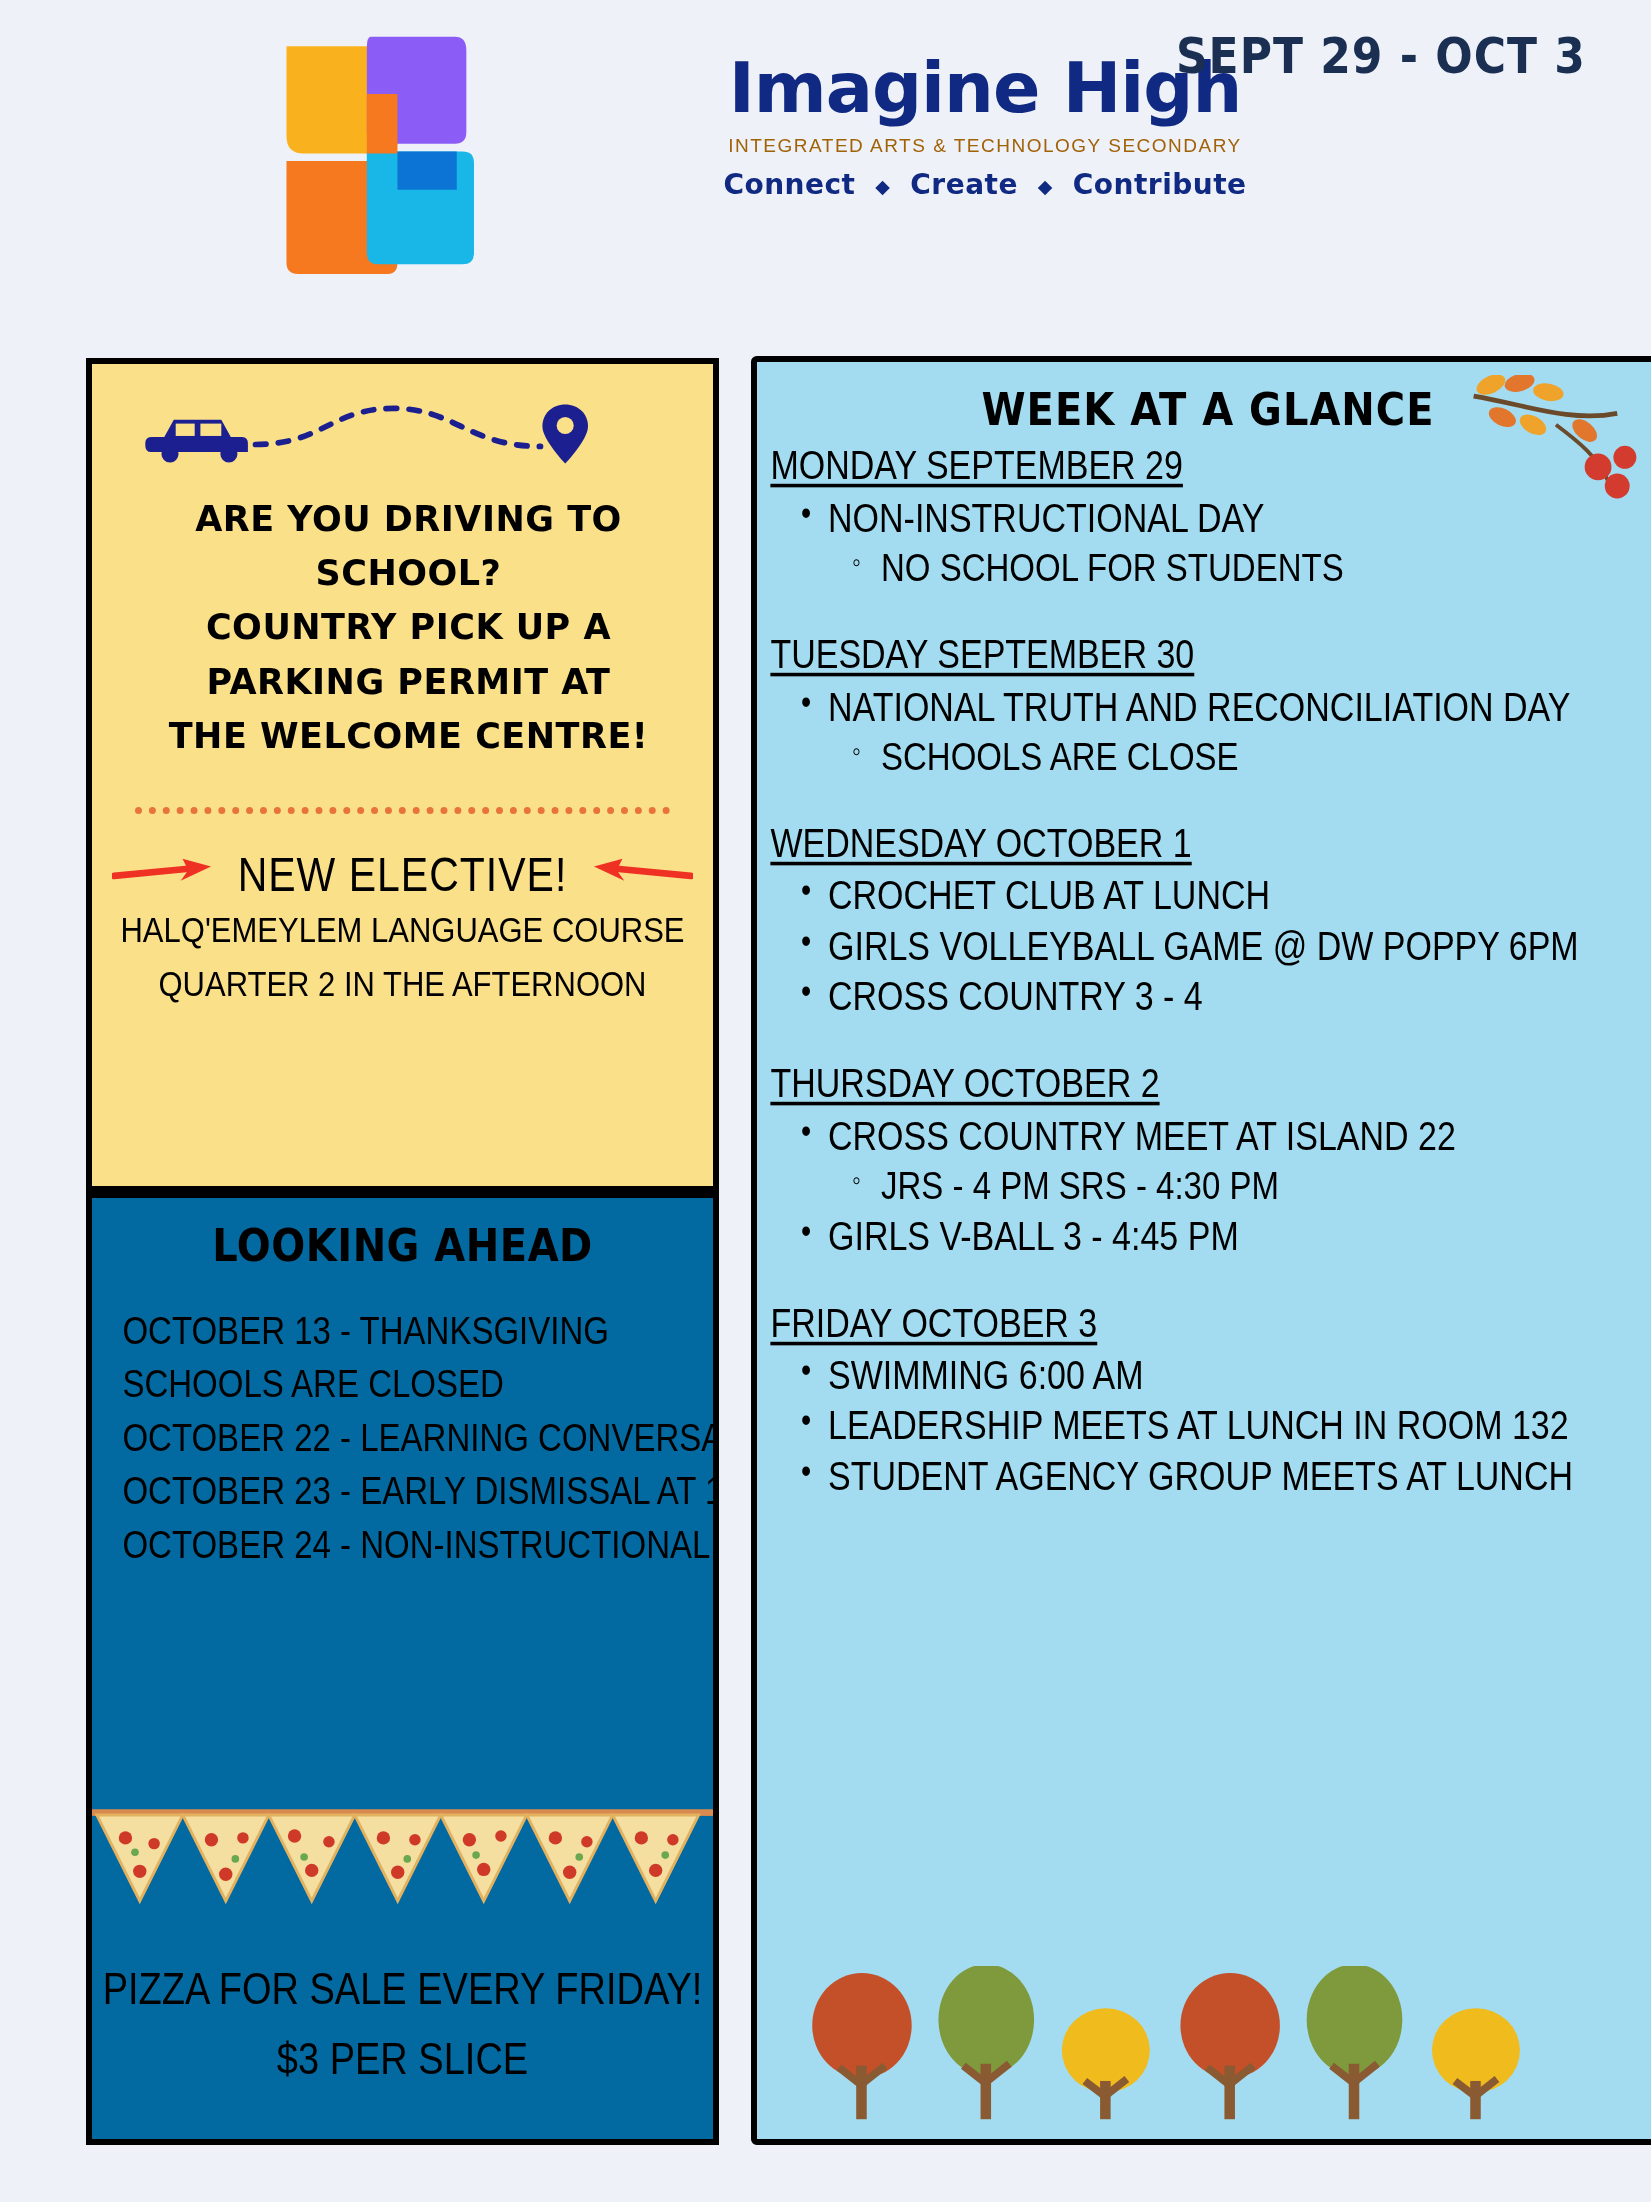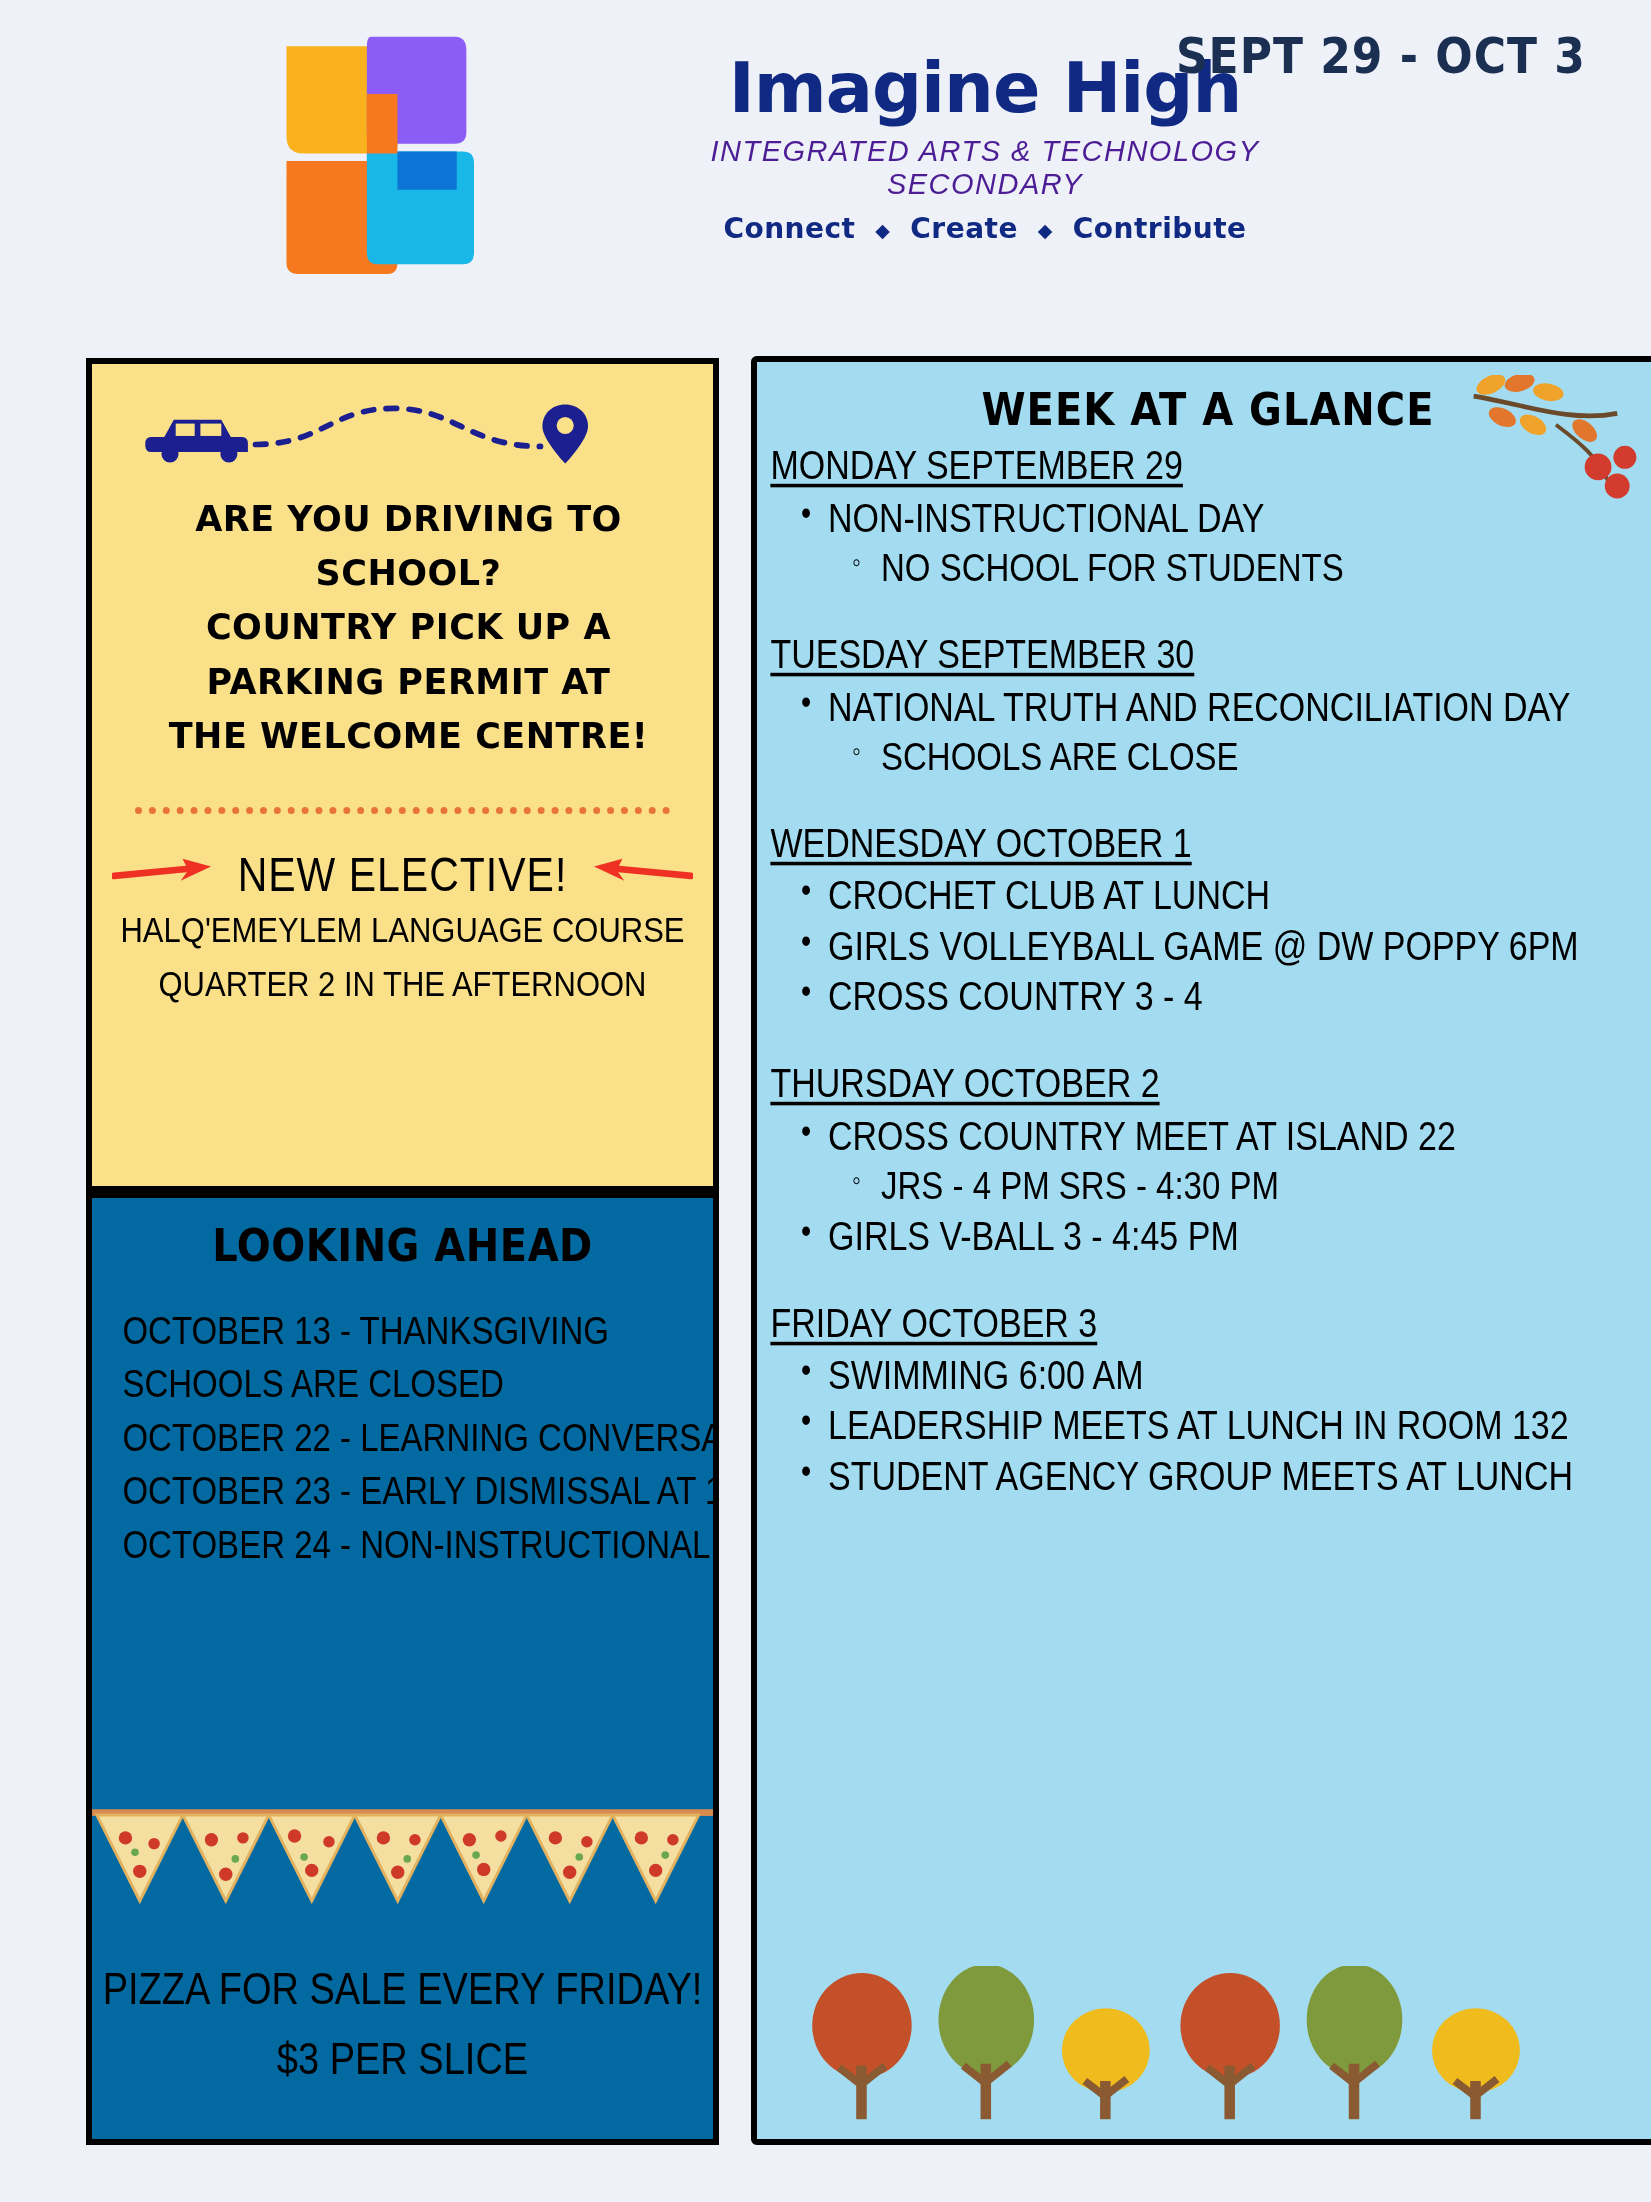--- a/index.html
+++ b/index.html
@@ -42,24 +42,23 @@
     font-family: "DejaVu Sans", sans-serif;
     font-weight: bold;
     font-size: 70px;
     letter-spacing: -1px;
     color: #102a83;
     line-height: 1.0;
   }
   .brand-sub {
     margin-top: 11.5px;
     font-family: "Liberation Sans", sans-serif;
-    font-size: 29px;
+    font-size: 19px;
     letter-spacing: 1.5px;
-    color: #4c1d95;
-    font-style: italic;
+    color: #a16207;
   }
   .brand-tag {
     margin-top: 11.5px;
     font-family: "DejaVu Sans", sans-serif;
     font-weight: bold;
     font-size: 28px;
     color: #102a83;
     letter-spacing: 0.5px;
   }
   .brand-tag .dot {

